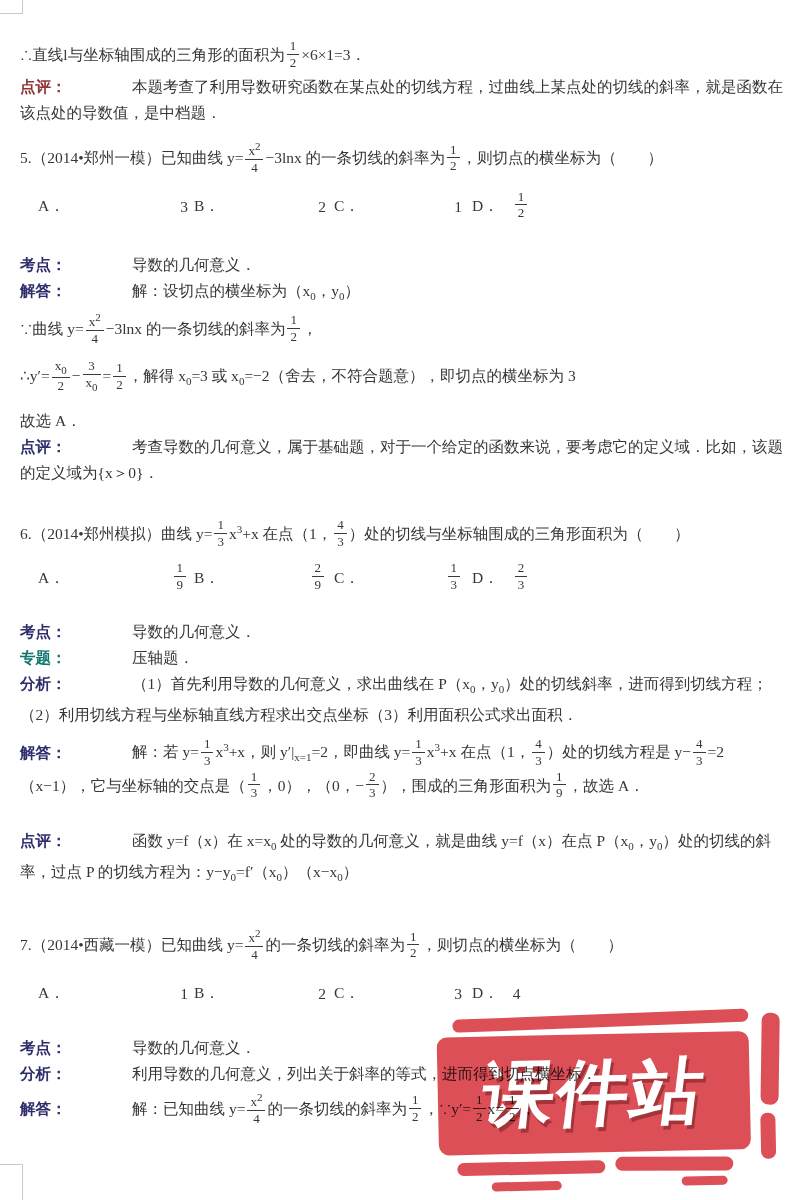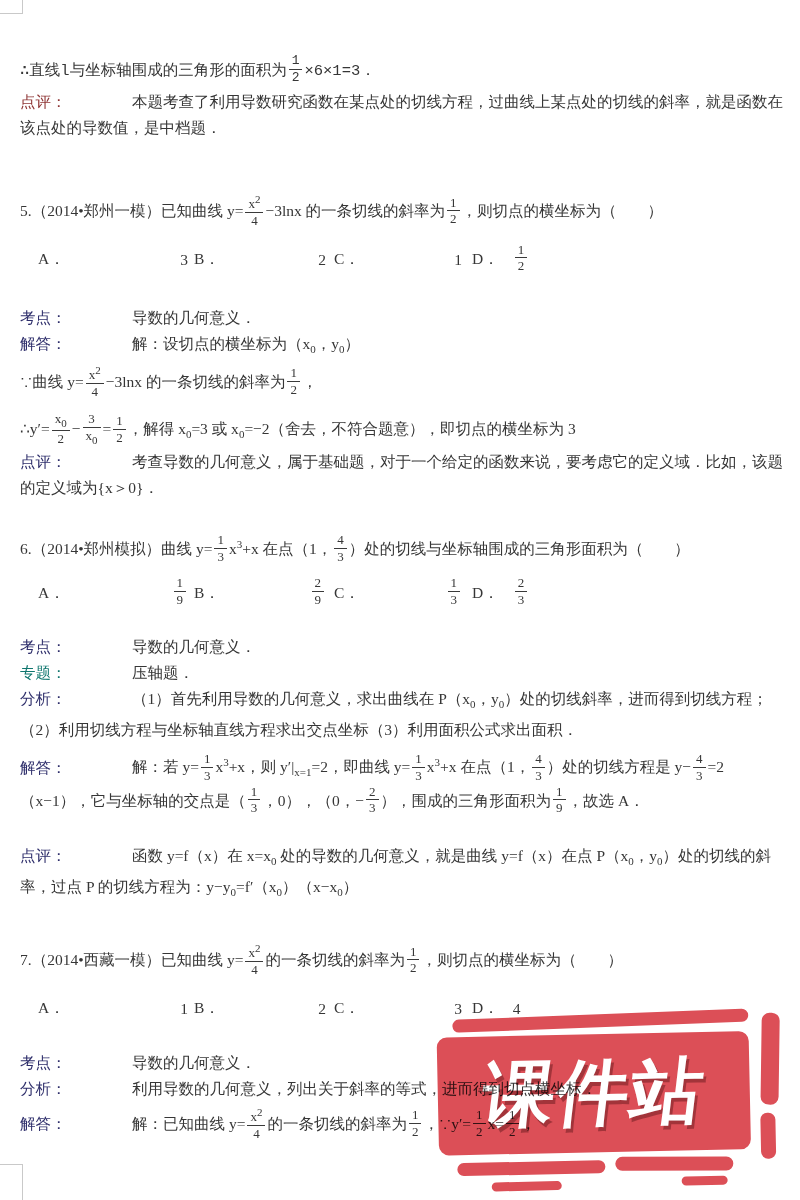--- a/index.html
+++ b/index.html
@@ -4,21 +4,21 @@
 <style>
   html,body{margin:0;padding:0;}
   .page{position:relative;width:800px;height:1200px;background:#ffffff;overflow:hidden;
         font-family:"Liberation Serif","DejaVu Serif",serif;color:#363636;}
   .corner-top{position:absolute;left:0;top:0;width:22px;height:13px;
         border-right:1px solid #c9c9c9;border-bottom:1px solid #c9c9c9;}
   .corner-bottom{position:absolute;left:0;top:1164px;width:22px;height:36px;
         border-top:1px solid #c9c9c9;border-right:1px solid #c9c9c9;}
   .content{position:relative;padding:34px 16px 0 20px;}
   .para{font-size:15.5px;line-height:26px;}
-  .label{display:inline-block;width:112px;font-weight:normal;}
+  .label{display:inline-block;width:112px;font-weight:bold;}
   sup,sub{font-size:11px;}
   .fr{display:inline-block;vertical-align:middle;text-align:center;font-size:13px;
       line-height:1.2;margin:0 2px;transform:translateY(-2px);}
   .fr .n{display:block;border-bottom:1px solid #3a3a3a;padding:0 3px;}
   .fr .d{display:block;padding:0 3px;}
   .options{display:flex;align-items:center;margin-left:18px;font-size:15.5px;min-height:34px;}
   .opt{display:flex;align-items:center;justify-content:space-between;}
   .opt0{width:150px;}
   .opt1{width:132px;margin-left:6px;}
   .opt2{width:128px;margin-left:8px;}
@@ -43,23 +43,23 @@
       text-shadow:3px 4px 0 rgba(90,20,24,0.45);white-space:nowrap;}
 </style>
 </head>
 <body>
 
 <div class="page" style="color: rgb(54, 54, 54);">
   <div class="corner-top"></div>
   <div class="corner-bottom"></div>
 
   <div class="content" id="doc-content">
-      <div class="para" style="margin-top: 21px; font-family: Liberation Mono, monospace;"><span>∴直线l与坐标轴围成的三角形的面积为</span><span class="fr"><span class="n">1</span><span class="d">2</span></span><span>×6×1=3．</span></div>
+      <div class="para" style="margin-top: 6px;"><span>∴直线l与坐标轴围成的三角形的面积为</span><span class="fr"><span class="n">1</span><span class="d">2</span></span><span>×6×1=3．</span></div>
       <div class="para" style="margin-top: 2px;"><span class="label" style="color: rgb(142, 53, 53);">点评：</span><span>本题考查了利用导数研究函数在某点处的切线方程，过曲线上某点处的切线的斜率，就是函数在该点处的导数值，是中档题．</span></div>
-      <div class="para" style="margin-top: 54px;"><span>5.（2014•郑州一模）已知曲线 y=</span><span class="fr"><span class="n"><span>x</span><sup>2</sup></span><span class="d">4</span></span><span>−3lnx 的一条切线的斜率为</span><span class="fr"><span class="n">1</span><span class="d">2</span></span><span>，则切点的横坐标为（　　）</span></div>
+      <div class="para" style="margin-top: 16px;"><span>5.（2014•郑州一模）已知曲线 y=</span><span class="fr"><span class="n"><span>x</span><sup>2</sup></span><span class="d">4</span></span><span>−3lnx 的一条切线的斜率为</span><span class="fr"><span class="n">1</span><span class="d">2</span></span><span>，则切点的横坐标为（　　）</span></div>
       <div class="options" style="margin-top: 12px;">
         <span class="opt opt0">
           <span class="olabel">A．</span>
           <span class="oval"><span>3</span></span>
         </span>
         <span class="opt opt1">
           <span class="olabel">B．</span>
           <span class="oval"><span>2</span></span>
         </span>
         <span class="opt opt2">
@@ -68,20 +68,21 @@
         </span>
         <span class="opt opt3">
           <span class="olabel">D．</span>
           <span class="oval"><span class="fr"><span class="n">1</span><span class="d">2</span></span></span>
         </span>
       </div>
       <div class="para" style="margin-top: 28px;"><span class="label" style="color: rgb(46, 46, 107);">考点：</span><span>导数的几何意义．</span></div>
       <div class="para"><span class="label" style="color: rgb(46, 46, 107);">解答：</span><span>解：设切点的横坐标为（x</span><sub>0</sub><span>，y</span><sub>0</sub><span>）</span></div>
       <div class="para" style="margin-top: 4px;"><span>∵曲线 y=</span><span class="fr"><span class="n"><span>x</span><sup>2</sup></span><span class="d">4</span></span><span>−3lnx 的一条切线的斜率为</span><span class="fr"><span class="n">1</span><span class="d">2</span></span><span>，</span></div>
       <div class="para" style="margin-top: 12px;"><span>∴y′=</span><span class="fr"><span class="n"><span>x</span><sub>0</sub></span><span class="d">2</span></span><span>−</span><span class="fr"><span class="n">3</span><span class="d"><span>x</span><sub>0</sub></span></span><span>=</span><span class="fr"><span class="n">1</span><span class="d">2</span></span><span>，解得 x</span><sub>0</sub><span>=3 或 x</span><sub>0</sub><span>=−2（舍去，不符合题意），即切点的横坐标为 3</span></div>
+      <div class="para" style="margin-top: 12px;"><span>故选 A．</span></div>
       <div class="para"><span class="label" style="color: rgb(46, 46, 107);">点评：</span><span>考查导数的几何意义，属于基础题，对于一个给定的函数来说，要考虑它的定义域．比如，该题的定义域为{x＞0}．</span></div>
       <div class="para" style="margin-top: 30px;"><span>6.（2014•郑州模拟）曲线 y=</span><span class="fr"><span class="n">1</span><span class="d">3</span></span><span>x</span><sup>3</sup><span>+x 在点（1，</span><span class="fr"><span class="n">4</span><span class="d">3</span></span><span>）处的切线与坐标轴围成的三角形面积为（　　）</span></div>
       <div class="options" style="margin-top: 10px;">
         <span class="opt opt0">
           <span class="olabel">A．</span>
           <span class="oval"><span class="fr"><span class="n">1</span><span class="d">9</span></span></span>
         </span>
         <span class="opt opt1">
           <span class="olabel">B．</span>
           <span class="oval"><span class="fr"><span class="n">2</span><span class="d">9</span></span></span>

